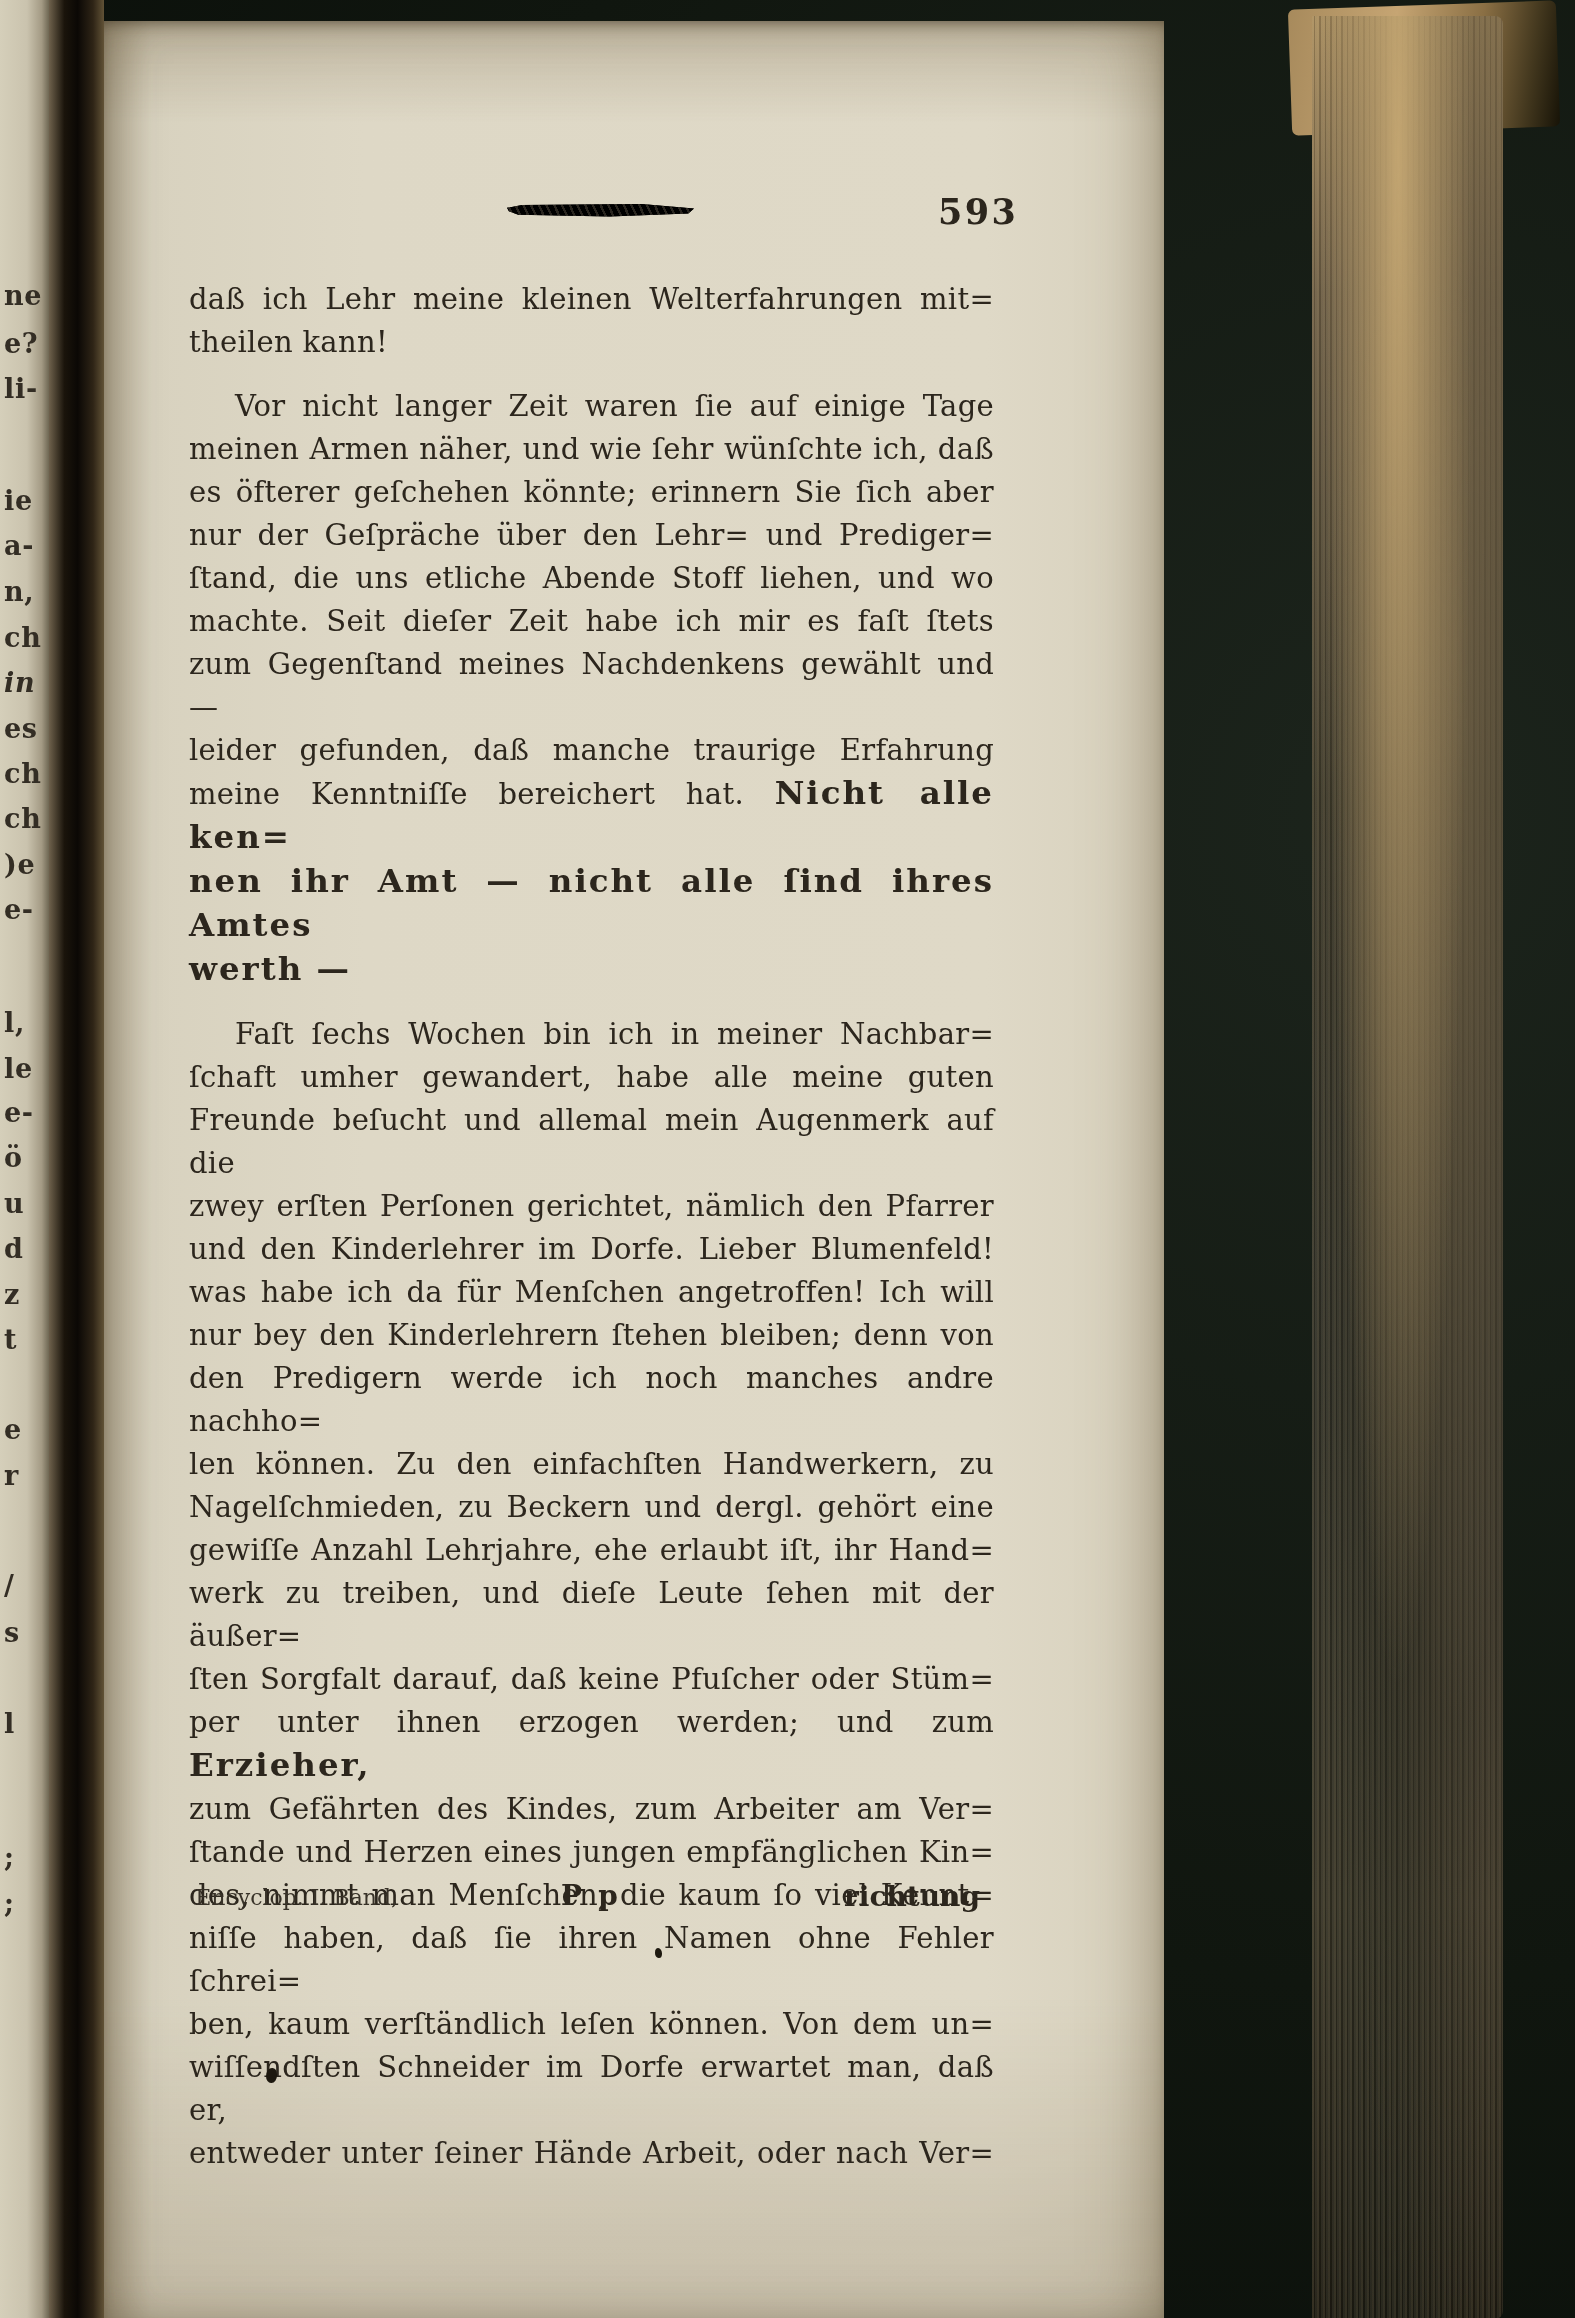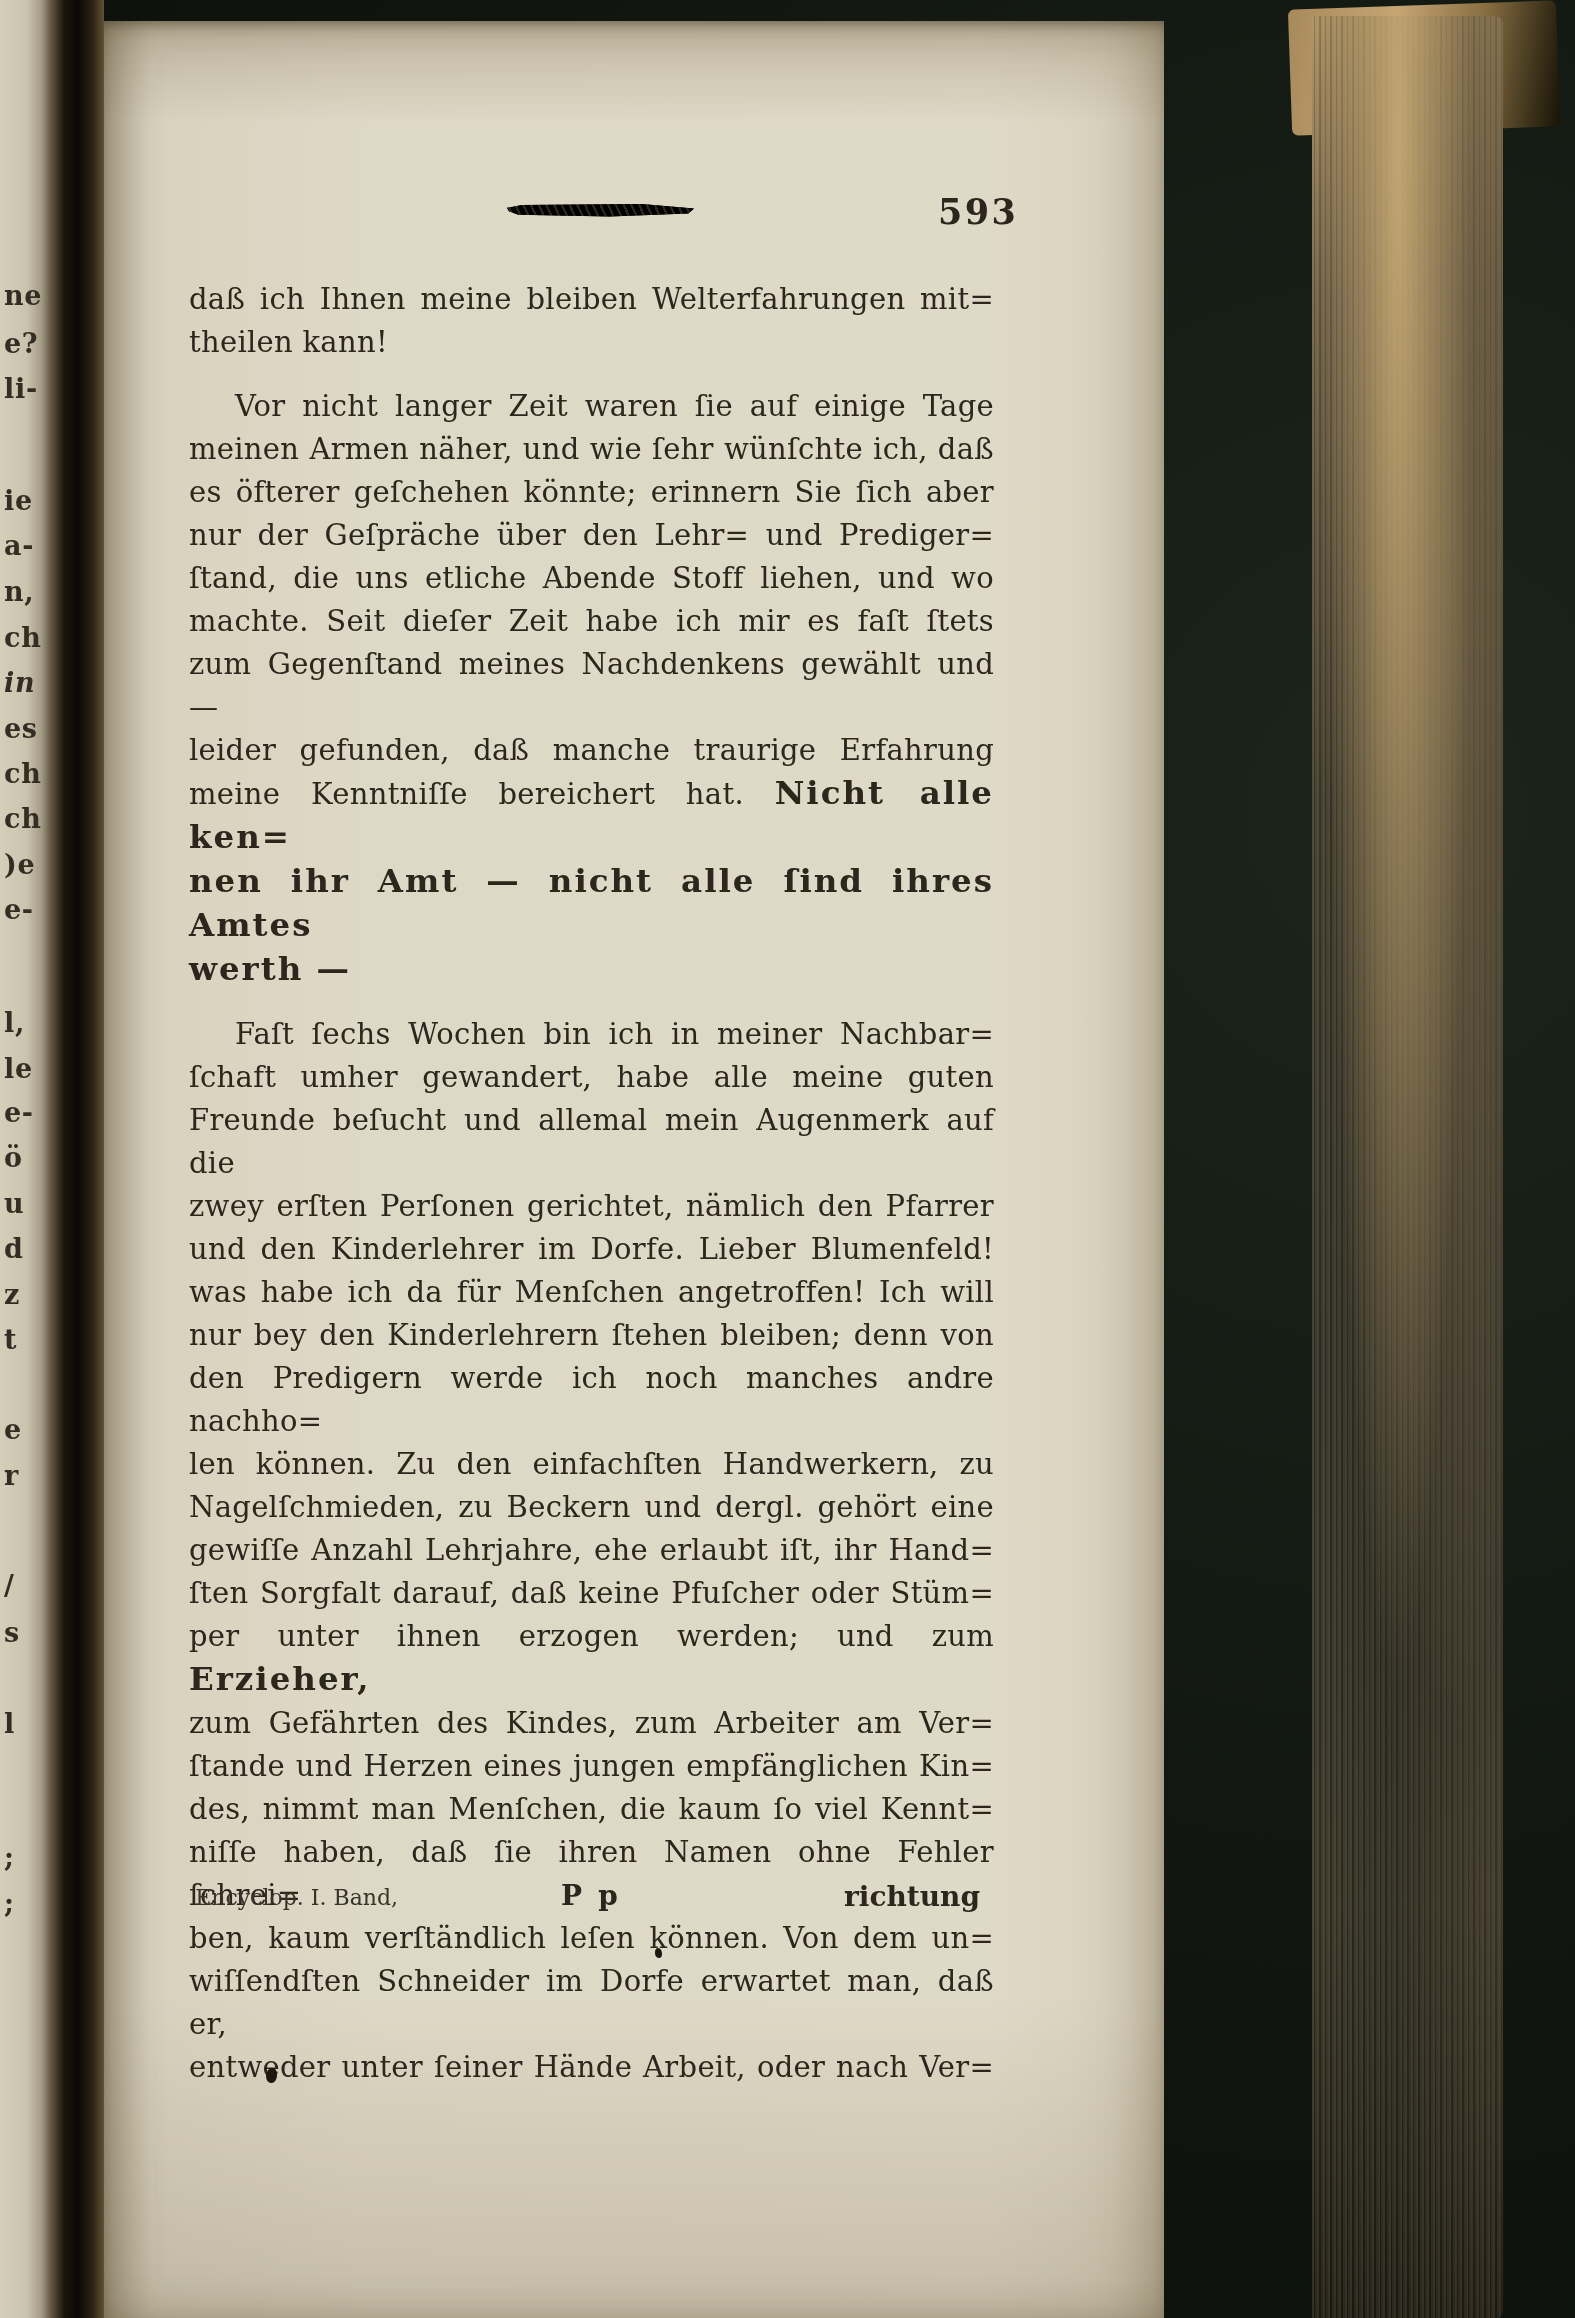--- a/index.html
+++ b/index.html
@@ -137,21 +137,21 @@
 
 <div class="corner-top"></div>
 <div class="page-edges"></div>
 
 <div class="page">
   <div class="ornament"></div>
   <div class="page-number">593</div>
 
   <div class="text-block" id="text-block">
       <div class="para">
-        <div class="line"><span>daß ich Ihnen meine bleiben Welterfahrungen mit=</span></div>
+        <div class="line"><span>daß ich Lehr meine kleinen Welterfahrungen mit=</span></div>
         <div class="line endline"><span>theilen kann!</span></div>
       </div>
       <div class="para">
         <div class="line indent"><span>Vor nicht langer Zeit waren ſie auf einige Tage</span></div>
         <div class="line"><span>meinen Armen näher, und wie ſehr wünſchte ich, daß</span></div>
         <div class="line"><span>es öfterer geſchehen könnte; erinnern Sie ſich aber</span></div>
         <div class="line"><span>nur der Geſpräche über den Lehr= und Prediger=</span></div>
         <div class="line"><span>ſtand, die uns etliche Abende Stoff liehen, und wo</span></div>
         <div class="line"><span>machte.  Seit dieſer Zeit habe ich mir es faſt ſtets</span></div>
         <div class="line"><span>zum Gegenſtand meines Nachdenkens gewählt und —</span></div>
@@ -165,20 +165,21 @@
         <div class="line"><span>ſchaft umher gewandert, habe alle meine guten</span></div>
         <div class="line"><span>Freunde beſucht und allemal mein Augenmerk auf die</span></div>
         <div class="line"><span>zwey erſten Perſonen gerichtet, nämlich den Pfarrer</span></div>
         <div class="line"><span>und den Kinderlehrer im Dorfe. Lieber Blumenfeld!</span></div>
         <div class="line"><span>was habe ich da für Menſchen angetroffen! Ich will</span></div>
         <div class="line"><span>nur bey den Kinderlehrern ſtehen bleiben; denn von</span></div>
         <div class="line"><span>den Predigern werde ich noch manches andre nachho=</span></div>
         <div class="line"><span>len können.  Zu den einfachſten Handwerkern, zu</span></div>
         <div class="line"><span>Nagelſchmieden, zu Beckern und dergl. gehört eine</span></div>
         <div class="line"><span>gewiſſe Anzahl Lehrjahre, ehe erlaubt iſt, ihr Hand=</span></div>
+        <div class="line"><span>werk zu treiben, und dieſe Leute ſehen mit der äußer=</span></div>
         <div class="line"><span>ſten Sorgfalt darauf, daß keine Pfuſcher oder Stüm=</span></div>
         <div class="line"><span>per unter ihnen erzogen werden; und zum </span><span class="em">Erzieher,</span></div>
         <div class="line"><span>zum Gefährten des Kindes, zum Arbeiter am Ver=</span></div>
         <div class="line"><span>ſtande und Herzen eines jungen empfänglichen Kin=</span></div>
         <div class="line"><span>des, nimmt man Menſchen, die kaum ſo viel Kennt=</span></div>
         <div class="line"><span>niſſe haben, daß ſie ihren Namen ohne Fehler ſchrei=</span></div>
         <div class="line"><span>ben, kaum verſtändlich leſen können.  Von dem un=</span></div>
         <div class="line"><span>wiſſendſten Schneider im Dorfe erwartet man, daß er,</span></div>
         <div class="line"><span>entweder unter ſeiner Hände Arbeit, oder nach Ver=</span></div>
       </div>

